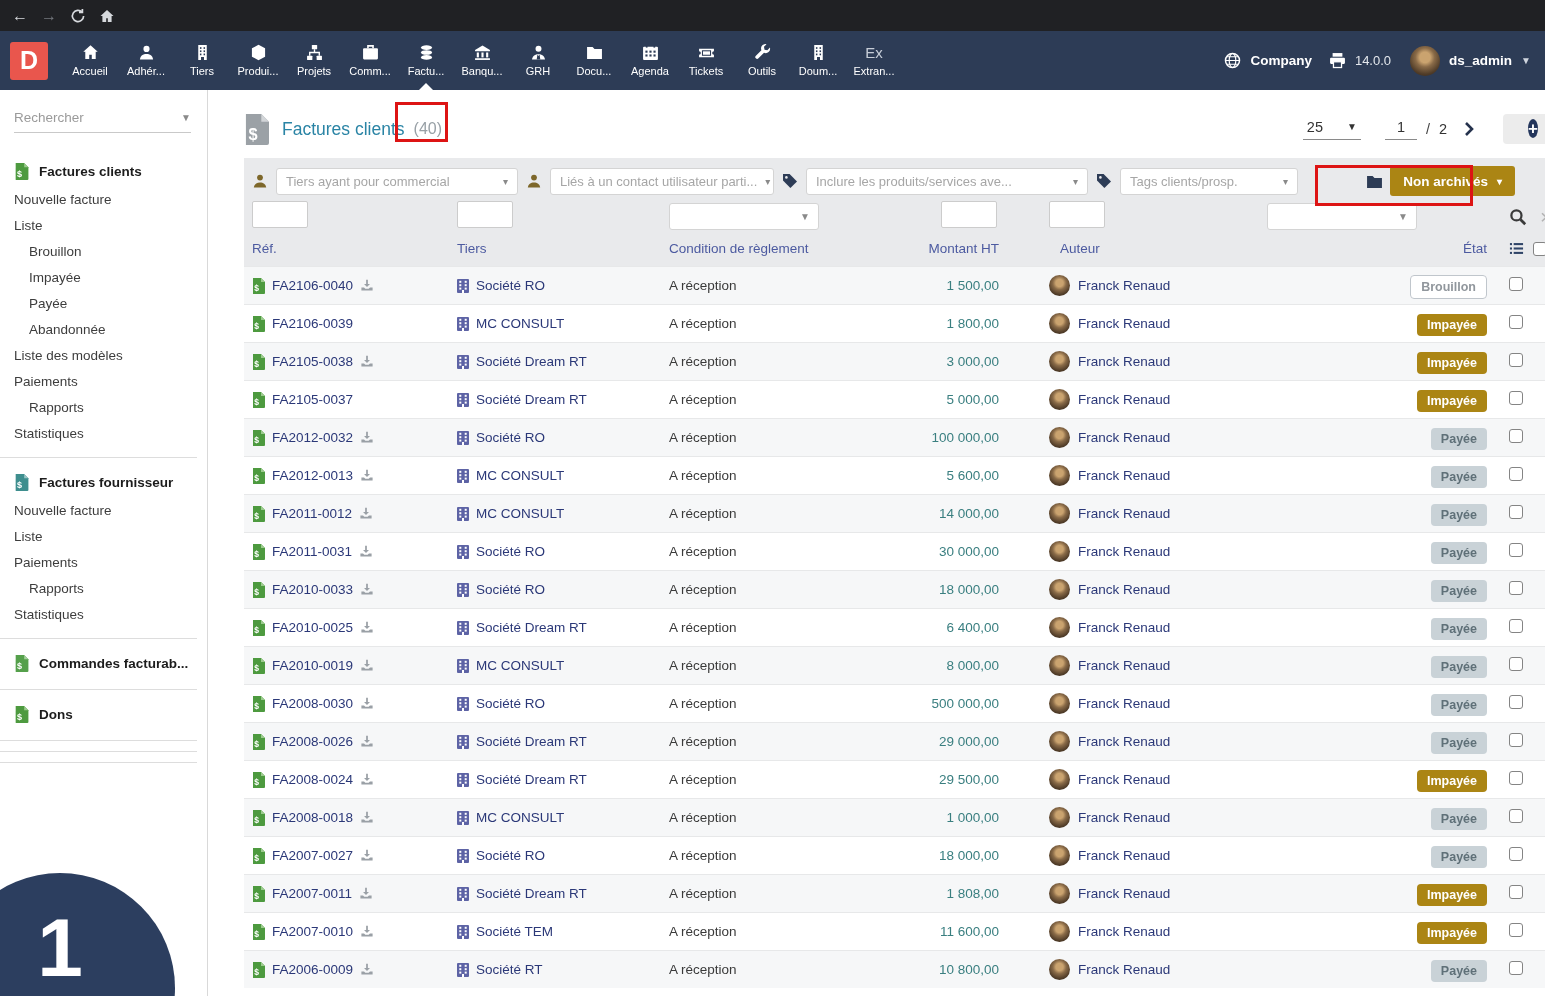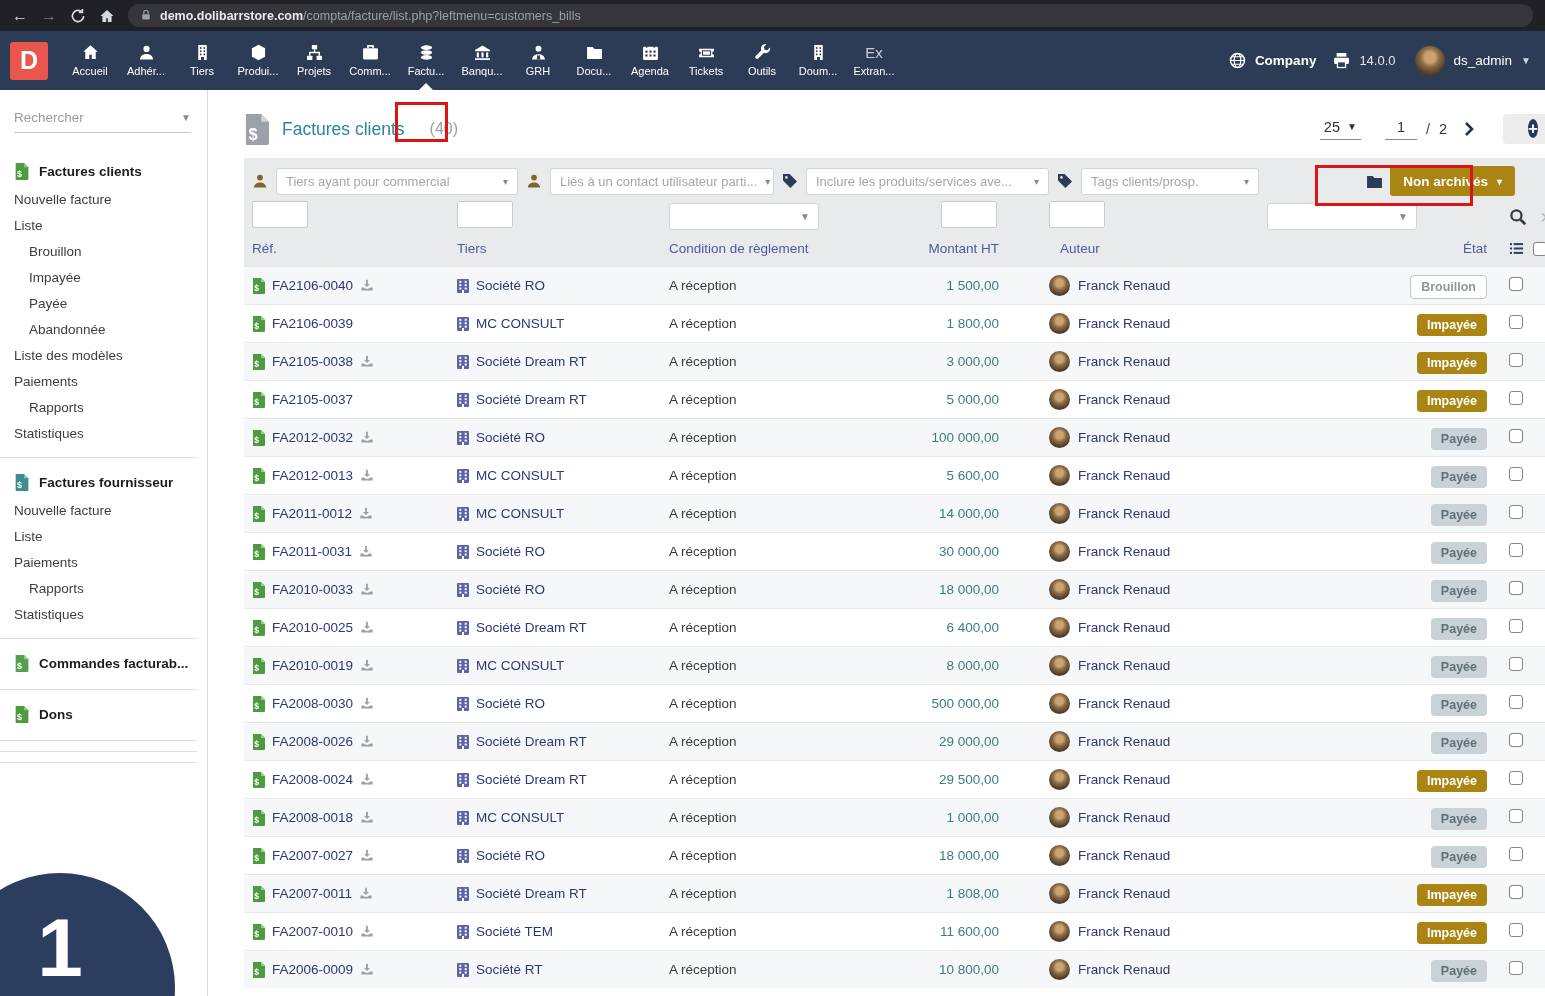--- a/index.html
+++ b/index.html
@@ -23,21 +23,21 @@
   .topnav { height:59px; background:#2d3c56; display:flex; align-items:center; padding:0 14px 0 10px; }
   .logo { width:38px; height:38px; background:#e9564d; border-radius:3px; color:#fff; font-size:25px; font-weight:bold; display:flex; align-items:center; justify-content:center; margin-right:14px; }
   .menu-item { width:56px; height:59px; display:flex; flex-direction:column; align-items:center; justify-content:center; gap:4px; color:#fff; font-size:11px; position:relative; cursor:pointer; }
   .menu-item .mi-icon { height:17px; display:flex; align-items:center; }
   .menu-item .mi-icon svg { width:17px; height:17px; fill:#fff; }
   .menu-item .mi-icon .ex-txt { font-size:15px; color:#c7ced8; line-height:17px; }
   .menu-item.active::after { content:""; position:absolute; bottom:0; left:50%; margin-left:-7px; border:7px solid transparent; border-bottom:7px solid #fff; border-top:none; }
   .topnav-right { margin-left:auto; display:flex; align-items:center; gap:9px; color:#fff; }
   .tr-company { font-weight:bold; font-size:13.5px; }
   .tr-version { font-size:13px; color:#e3e7ec; }
-  .tr-user { font-size:13.5px; }
+  .tr-user { font-size:13.5px;font-weight:bold; }
   .tr-caret { font-size:10px; color:#cfd5de; }
   .avatar { border-radius:50%; background:radial-gradient(circle at 50% 38%, #caa36f 0 22%, #8a6b48 40%, #503c28 70%, #2e2218 100%); }
   .avatar.big { width:30px; height:30px; margin-left:10px; }
   .avatar.small { width:21px; height:21px; flex:none; }
 
   
   .page { display:flex; height:906px; }
 
   aside { width:208px; flex:none; border-right:1px solid #d9d9d9; padding-top:20px; position:relative; background:#fff; }
   .side-search { margin:0 16px 24px 14px; border-bottom:1px solid #c9c9c9; display:flex; align-items:center; justify-content:space-between; padding-bottom:7px; color:#9a9a9a; font-size:13.5px; cursor:text; }
@@ -47,41 +47,41 @@
   .side-link { padding:5px 6px 6px 14px; font-size:13.5px; color:#3d3d3d; cursor:pointer; }
   .side-link.indent { padding-left:29px; }
   .side-divider { border-top:1px solid #ddd; margin:10px 10px 10px 0; }
 
   .content { flex:1; position:relative; padding-left:36px; }
 
   
   .title-row { display:flex; align-items:center; height:50px; margin:14px 33px 4px 0; }
   .title-doc { margin-right:13px; }
   .page-title { color:#2a84a5; font-size:17.5px; }
-  .title-count { color:#98a0a6; font-size:16px; margin-left:25px; }
+  .title-count { color:#98a0a6; font-size:16px; margin-left:9px; }
   .pagination { margin-left:auto; display:flex; align-items:center; font-size:14.5px; color:#333; }
-  .psize { display:flex; align-items:center; gap:7px; border-bottom:1px solid #8a8a8a; padding:0 4px 4px; }
+  .psize { display:flex; align-items:center; gap:24px; border-bottom:1px solid #8a8a8a; padding:0 4px 4px; }
   .pcaret { font-size:10px; color:#333; }
   .pcur { border-bottom:1px solid #8a8a8a; padding:0 12px 4px; margin-left:24px; }
   .psep { margin:0 9px; color:#444; }
   .pnext { margin-left:14px; width:16px; height:16px; }
   .plus-wrap { margin-left:26px; background:#ececec; border-radius:4px; padding:4px 25px; }
   .plus-circle { width:23px; height:23px; border-radius:50%; background:#24365c; color:#fff; font-size:17px; font-weight:bold; line-height:22px; text-align:center; }
 
   
   .thead-band { background:#e9eaec; margin-right:33px; padding-top:6px; }
   .filter-row { display:flex; align-items:center; height:34px; padding:0 0 0 8px; gap:8px; }
   .f-icon { width:16px; height:16px; flex:none; }
   .f-icon.gold svg { fill:#7d672a; }
   .f-icon.navy svg { fill:#2d3c56; }
   .filter-select { background:#fff; border:1px solid #d4d4d4; border-radius:3px; height:27px; display:flex; align-items:center; justify-content:space-between; padding:0 9px; color:#a6a6a6; font-size:13px; cursor:pointer; white-space:nowrap; overflow:hidden; }
   .filter-select .fs-caret { color:#8a8a8a; font-size:10px; margin-left:8px; }
   .filter-select:nth-of-type(1) { width:242px; }
   #filter-row .filter-select.w1 { width:242px; } #filter-row .filter-select.w2 { width:224px; }
-  #filter-row .filter-select.w3 { width:243px; } #filter-row .filter-select.w4 { width:178px;gap:24px; }
+  #filter-row .filter-select.w3 { width:282px; } #filter-row .filter-select.w4 { width:178px;gap:24px; }
   .archive-folder { margin-left:auto; }
   .gold-btn { background:#ab8514; color:#fff; font-weight:bold; font-size:13.5px; height:30px; border:none; border-radius:3px; padding:0 13px; display:flex; align-items:center; gap:9px; margin-right:48px; cursor:pointer; font-family:inherit; }
   .gold-btn .gb-caret { font-size:10px; }
 
   .tgrid { display:grid; grid-template-columns:205px 212px 222px 138px 238px 1fr 54px; align-items:center; padding-left:8px; }
   .search-grid { height:37px; }
   .s-input { width:56px; height:27px; border:1px solid #ccc; border-radius:2px; background:#fff; }
   .s-select { width:150px; height:27px; background:#fff; border:1px solid #d4d4d4; border-radius:3px; display:flex; align-items:center; justify-content:flex-end; padding:0 8px; color:#8a8a8a; font-size:10px; cursor:pointer; }
   .s-amt { justify-self:end; margin-right:32px; }
   .s-auth { margin-left:20px; }
@@ -132,29 +132,20 @@
   <span class="nav-svg">
     <svg viewBox="0 0 16 16">
         <path d="M13.6 8a5.6 5.6 0 1 1-1.6-4M12.4 1v3.4H9" fill="none" stroke="#d6d9dd" stroke-width="1.7"></path>
       </svg>
   </span>
   <span class="nav-svg">
     <svg viewBox="0 0 16 16">
         <path d="M8 2 1.5 8h1.9v6h3.8v-3.7h1.6V14h3.8V8h1.9z" fill="#d6d9dd"></path>
       </svg>
   </span>
-  <div class="url-pill">
-    <span class="nav-svg" style="width:12px;height:13px">
-      <svg viewBox="0 0 16 16">
-          <rect x="3" y="7" width="10" height="7" rx="1" fill="#9aa0a6"></rect>
-          <path d="M5 7V5a3 3 0 0 1 6 0v2" fill="none" stroke="#9aa0a6" stroke-width="1.6"></path>
-        </svg>
-    </span>
-    <span><span class="url-host">demo.dolibarrstore.com</span><span class="url-path">/compta/facture/list.php?leftmenu=customers_bills</span></span>
-  </div>
 </div>
 
 <div class="topnav">
   <div class="logo">D</div>
   <nav id="topmenu" style="display:flex;">
       <div class="menu-item">
         <span class="mi-icon">
           <svg viewBox="0 0 16 16" width="17" height="17" fill="#fff">
             <path d="M8 1.2 1.2 7.4h1.9V14h3.7v-3.8h2.4V14h3.7V7.4h1.9z"></path>
           </svg>

